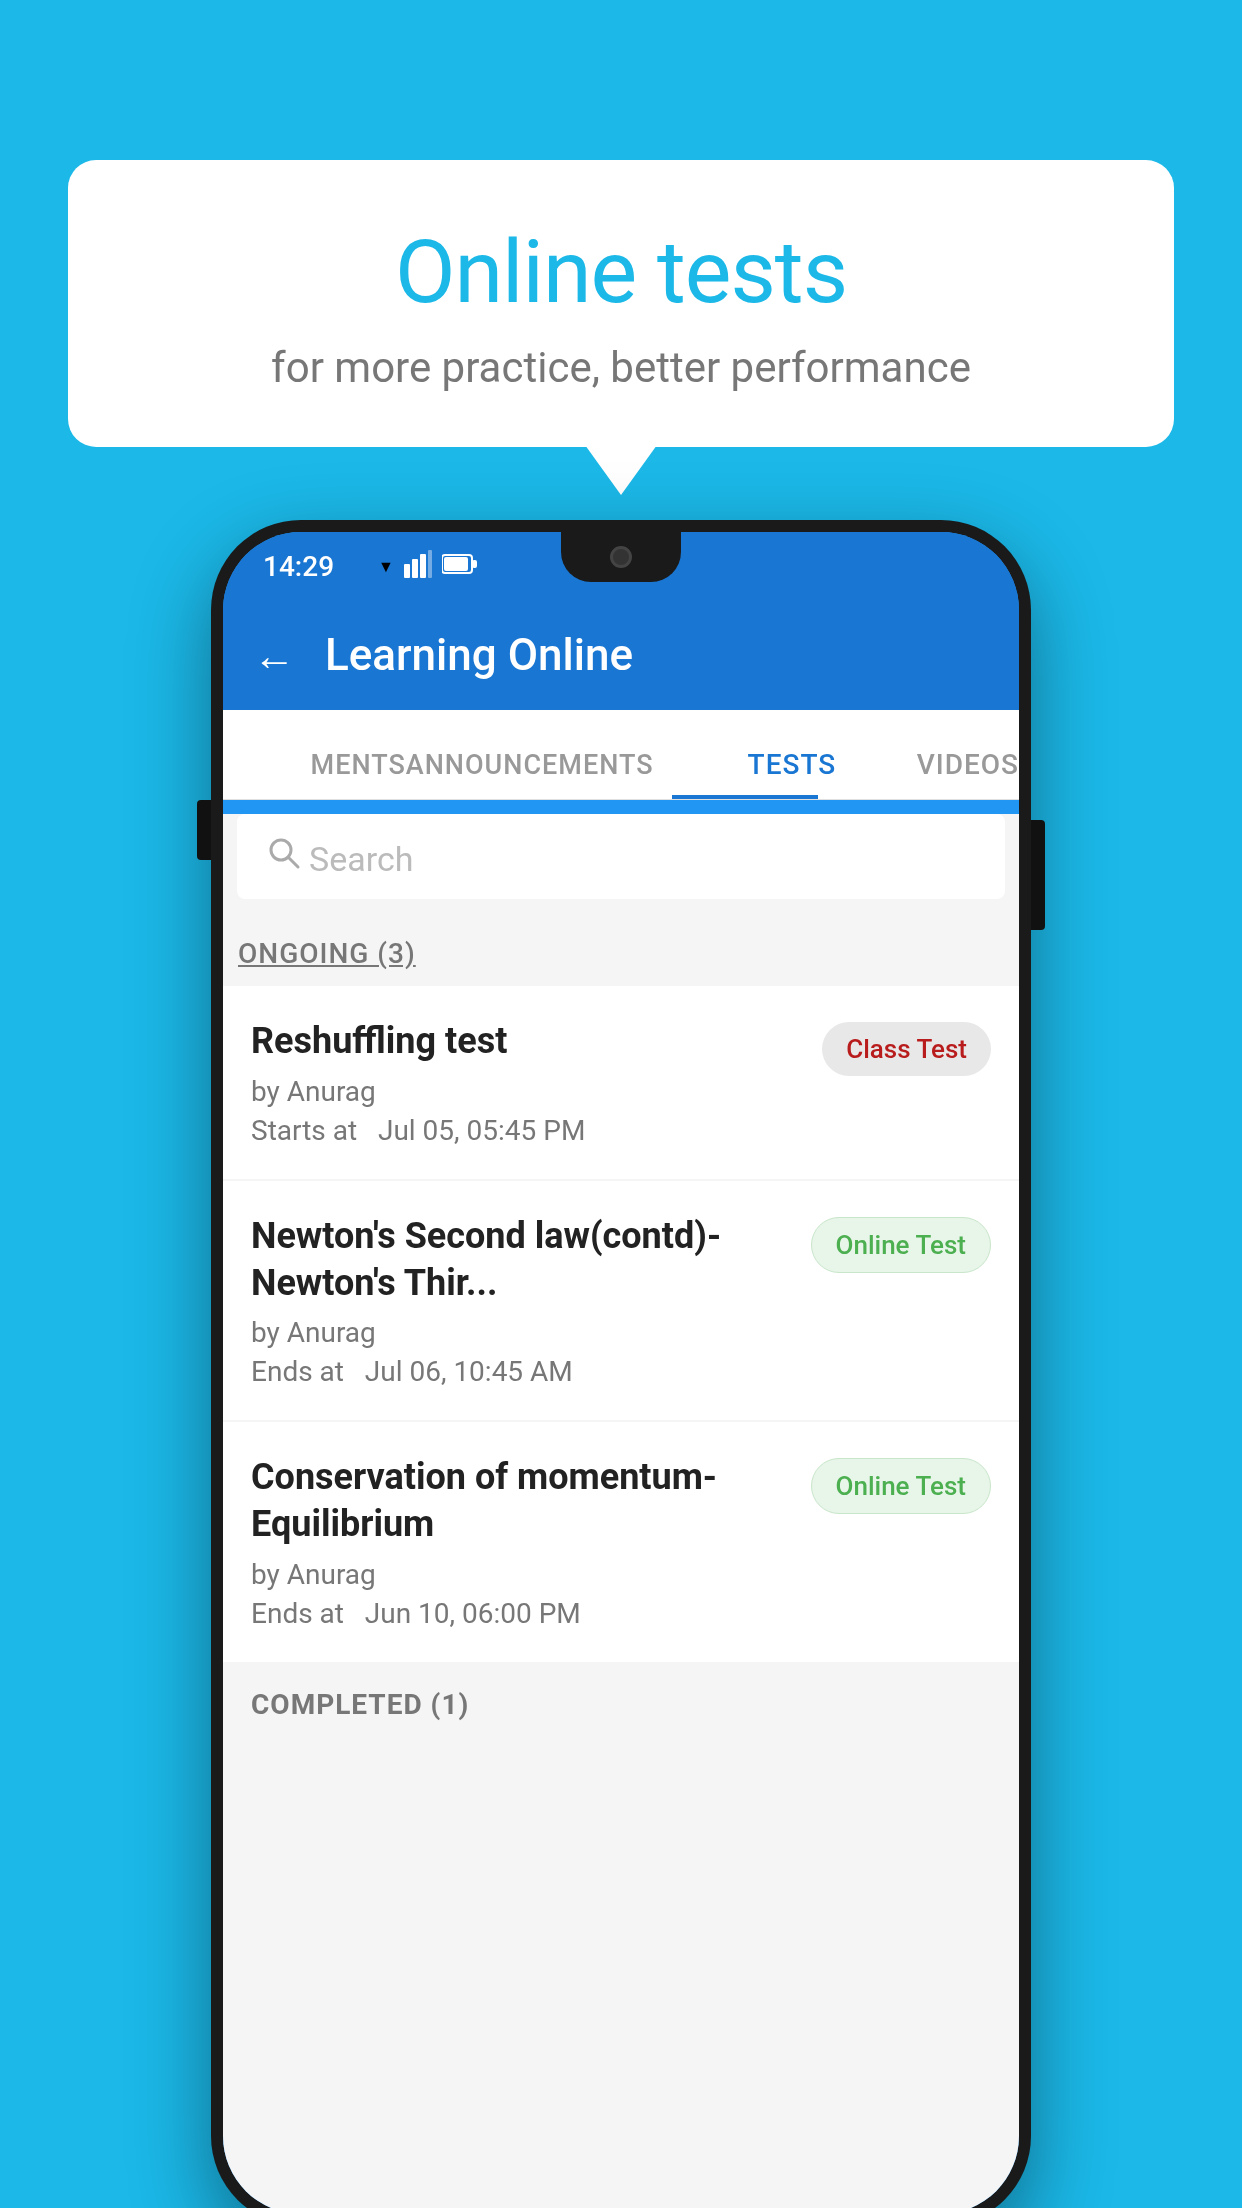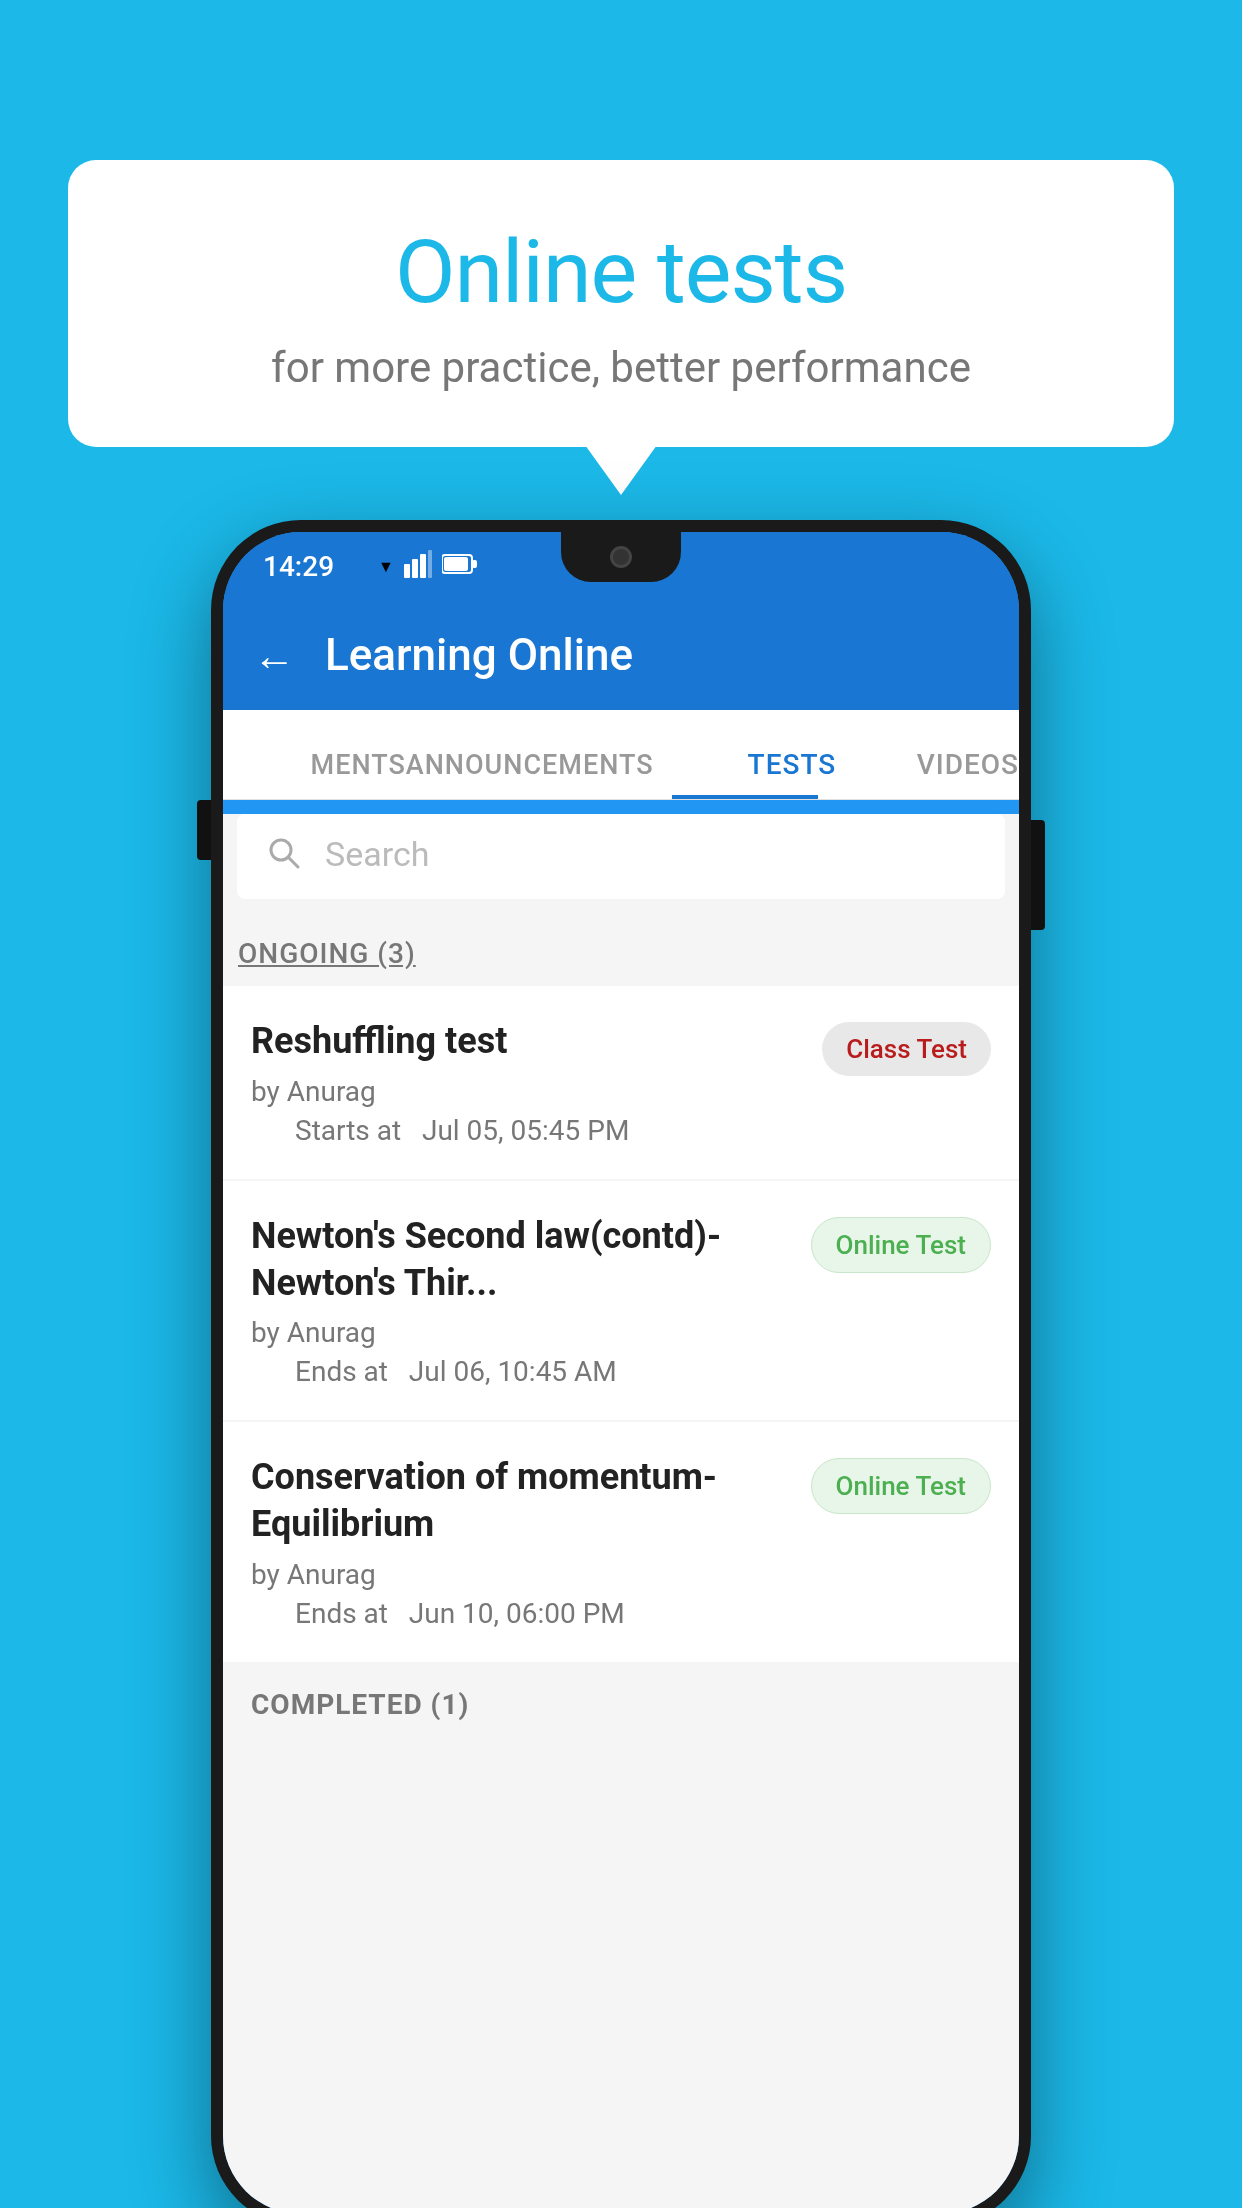--- a/index.html
+++ b/index.html
@@ -204,23 +204,23 @@
       background: #f5f5f5;
       min-height: 1400px;
     }
 
     
     .search-bar {
       background: white;
       margin: 14px;
       border-radius: 8px;
       display: flex;
-      align-items: flex-start;
+      align-items: flex-end;
       padding: 20px 28px;
-      gap: 24px;
+      gap: 8px;
     }
     .search-icon-svg {
       color: #999;
       font-size: 38px;
     }
     .search-input-text {
       color: #bbb;
       font-size: 34px;
     }
 
@@ -256,21 +256,20 @@
       line-height: 1.3;
     }
     .test-by {
       font-size: 28px;
       color: #777;
       margin-bottom: 6px;
     }
     .test-date {
       font-size: 28px;
       color: #777;
-      margin-left: 44px;
     }
     .test-badge {
       border-radius: 50px;
       padding: 12px 24px;
       font-size: 26px;
       font-weight: 500;
       white-space: nowrap;
       margin-top: 4px;
     }
     .badge-class {

